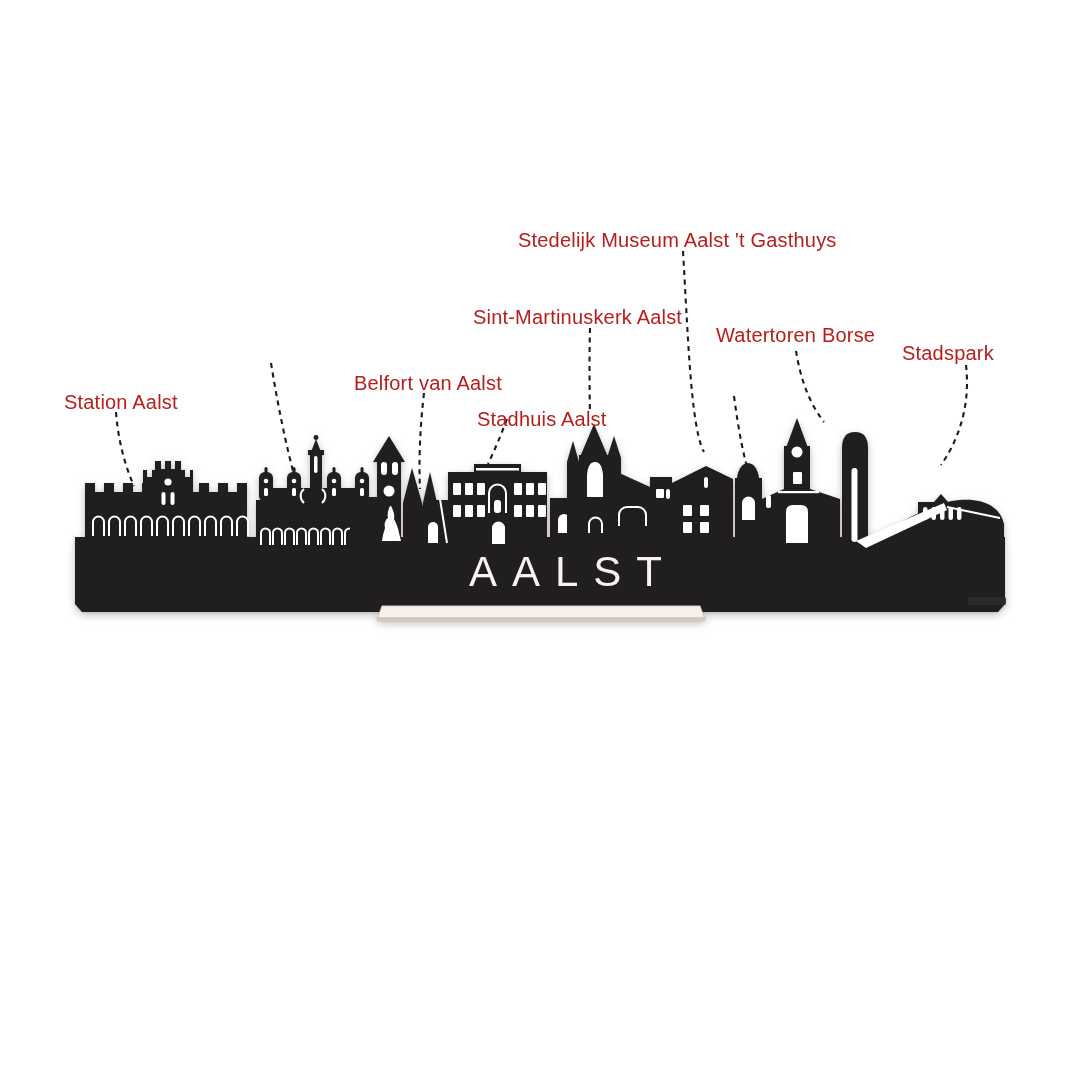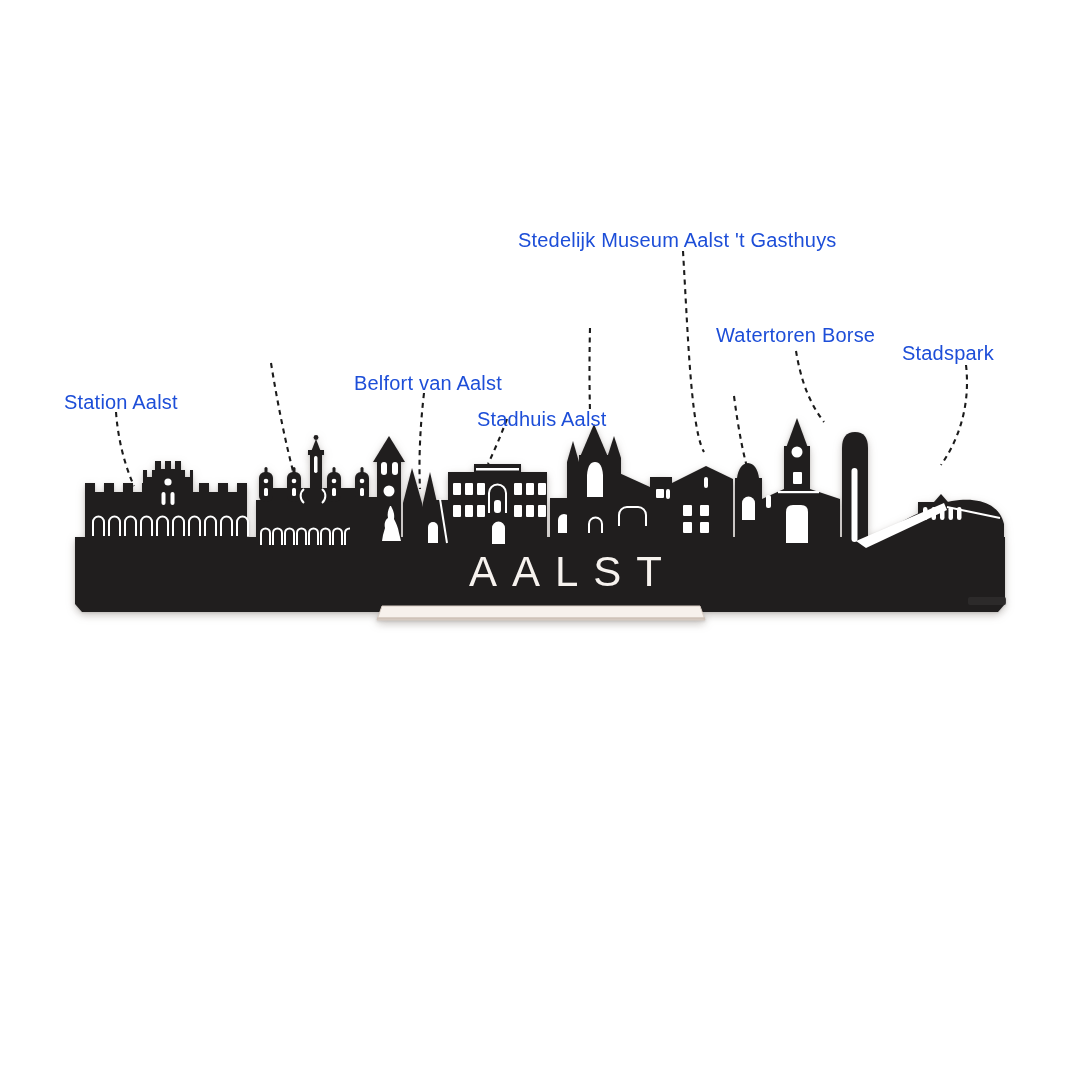--- a/index.html
+++ b/index.html
@@ -11,21 +11,21 @@
     overflow:hidden;
   }
   .skyline-svg{
     position:absolute;left:0;top:0;width:1080px;height:1080px;
   }
   .silhouette{
     filter: drop-shadow(0 3px 4px rgba(100,85,75,0.30)) drop-shadow(0 1px 1px rgba(0,0,0,0.15));
   }
   .label{
     position:absolute;
-    color:#1d4ed8;
+    color:#b91c1c;
     font-size:20px;
     line-height:1.2;
     white-space:nowrap;
     letter-spacing:0.2px;
   }
   .lb-station{left:64px;top:390px;}
   .lb-borse{left:178px;top:341px;}
   .lb-belfort{left:354px;top:371px;}
   .lb-stadhuis{left:441px;top:407px;margin-left:36px;}
   .lb-martinuskerk{left:473px;top:305px;}
@@ -235,17 +235,18 @@
       <g>
         <path d="M382,606 H700 L705,620 H377 Z" fill="#f7f1ec" stroke="#d9cdc4" stroke-width="1"></path>
         <path d="M377,618.5 H705" stroke="#cfc2b8" stroke-width="2.5"></path>
       </g>
     </g>
   </svg>
 
   <div class="label lb-station">Station Aalst</div>
   <div class="label lb-belfort">Belfort van Aalst</div>
   <div class="label lb-stadhuis">Stadhuis Aalst</div>
+  <div class="label lb-martinuskerk">Sint-Martinuskerk Aalst</div>
   <div class="label lb-museum">Stedelijk Museum Aalst 't Gasthuys</div>
   <div class="label lb-watertoren">Watertoren Borse</div>
   <div class="label lb-stadspark">Stadspark</div>
 
 </div>
 
 </body></html>

